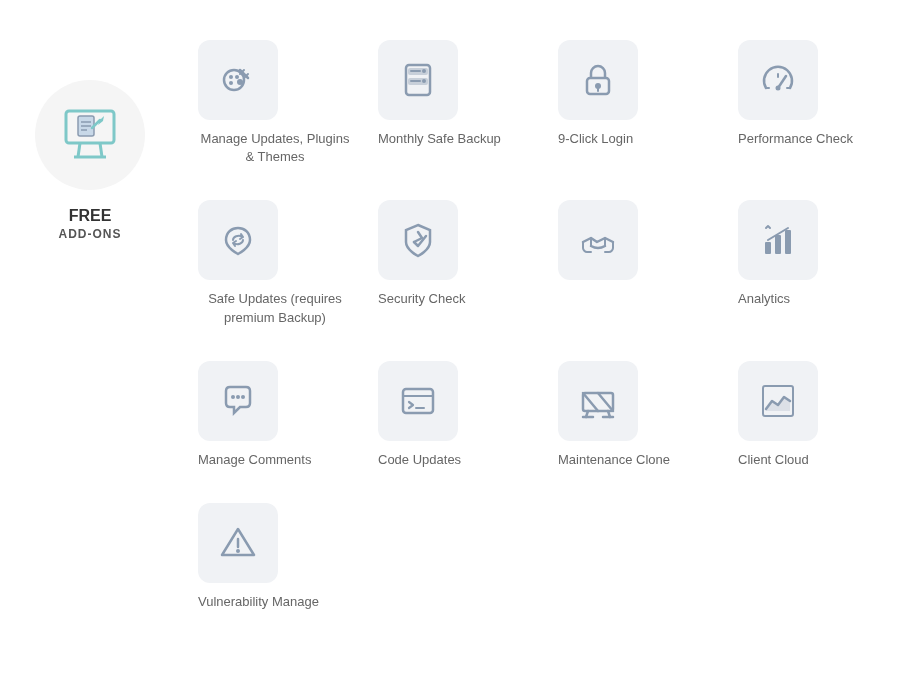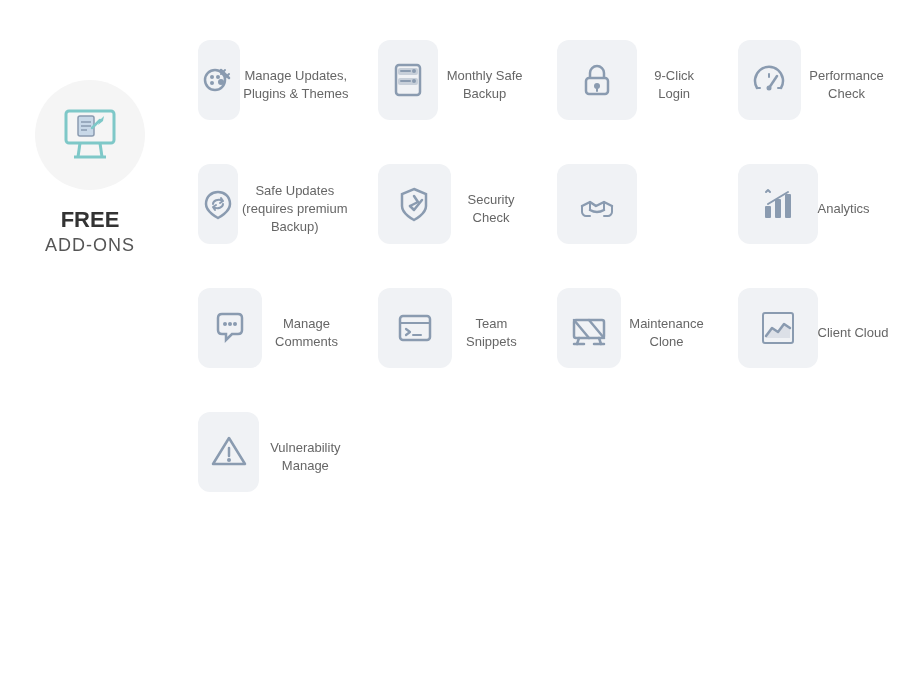--- a/index.html
+++ b/index.html
@@ -37,43 +37,43 @@
       align-items: center;
       justify-content: center;
       margin-bottom: 16px;
     }
     .sidebar-icon-wrapper svg {
       width: 64px;
       height: 64px;
     }
     .sidebar-title {
       text-align: center;
-      font-size: 22px;
+      font-size: 16px;
       font-weight: 700;
       color: #333;
       line-height: 1.3;
     }
     .sidebar-subtitle {
       text-align: right;
-      font-size: 18px;
-      font-weight: 400;
+      font-size: 12px;
+      font-weight: 700;
       color: #555;
       letter-spacing: 1px;
     }
     .grid-container {
       flex: 1;
       display: grid;
       grid-template-columns: repeat(4, 1fr);
       gap: 10px;
       padding-top: 10px;
     }
     .grid-item {
       display: flex;
-      flex-direction: row;
-      align-items: center;
+      flex-direction: column;
+      align-items: flex-start;
       padding: 10px 8px 14px;
     }
     .icon-box {
       width: 80px;
       height: 80px;
       border-radius: 12px;
       background: #f0f2f5;
       display: flex;
       align-items: center;
       justify-content: center;
@@ -255,21 +255,21 @@
     <div class="grid-item">
       <div class="icon-box">
         <svg viewBox="0 0 40 40">
 
           <rect x="5" y="8" width="30" height="24" rx="3" fill="none" stroke="#8a9bb0" stroke-width="2.5"></rect>
           <line x1="5" y1="15" x2="35" y2="15" stroke="#8a9bb0" stroke-width="2"></line>
           <polyline points="11,21 15,24 11,27" fill="none" stroke="#8a9bb0" stroke-width="2.2" stroke-linecap="round" stroke-linejoin="round"></polyline>
           <line x1="18" y1="27" x2="26" y2="27" stroke="#8a9bb0" stroke-width="2" stroke-linecap="round"></line>
         </svg>
       </div>
-      <span class="item-label">Team Snippets</span>
+      <span class="item-label">Code Updates</span>
     </div>
 
     <div class="grid-item">
       <div class="icon-box">
         <svg viewBox="0 0 40 40">
 
           <rect x="5" y="12" width="30" height="18" rx="2" fill="none" stroke="#8a9bb0" stroke-width="2.5"></rect>
 
           <line x1="5" y1="12" x2="20" y2="30" stroke="#8a9bb0" stroke-width="2.5" stroke-linecap="round"></line>
           <line x1="20" y1="12" x2="35" y2="30" stroke="#8a9bb0" stroke-width="2.5" stroke-linecap="round"></line>

